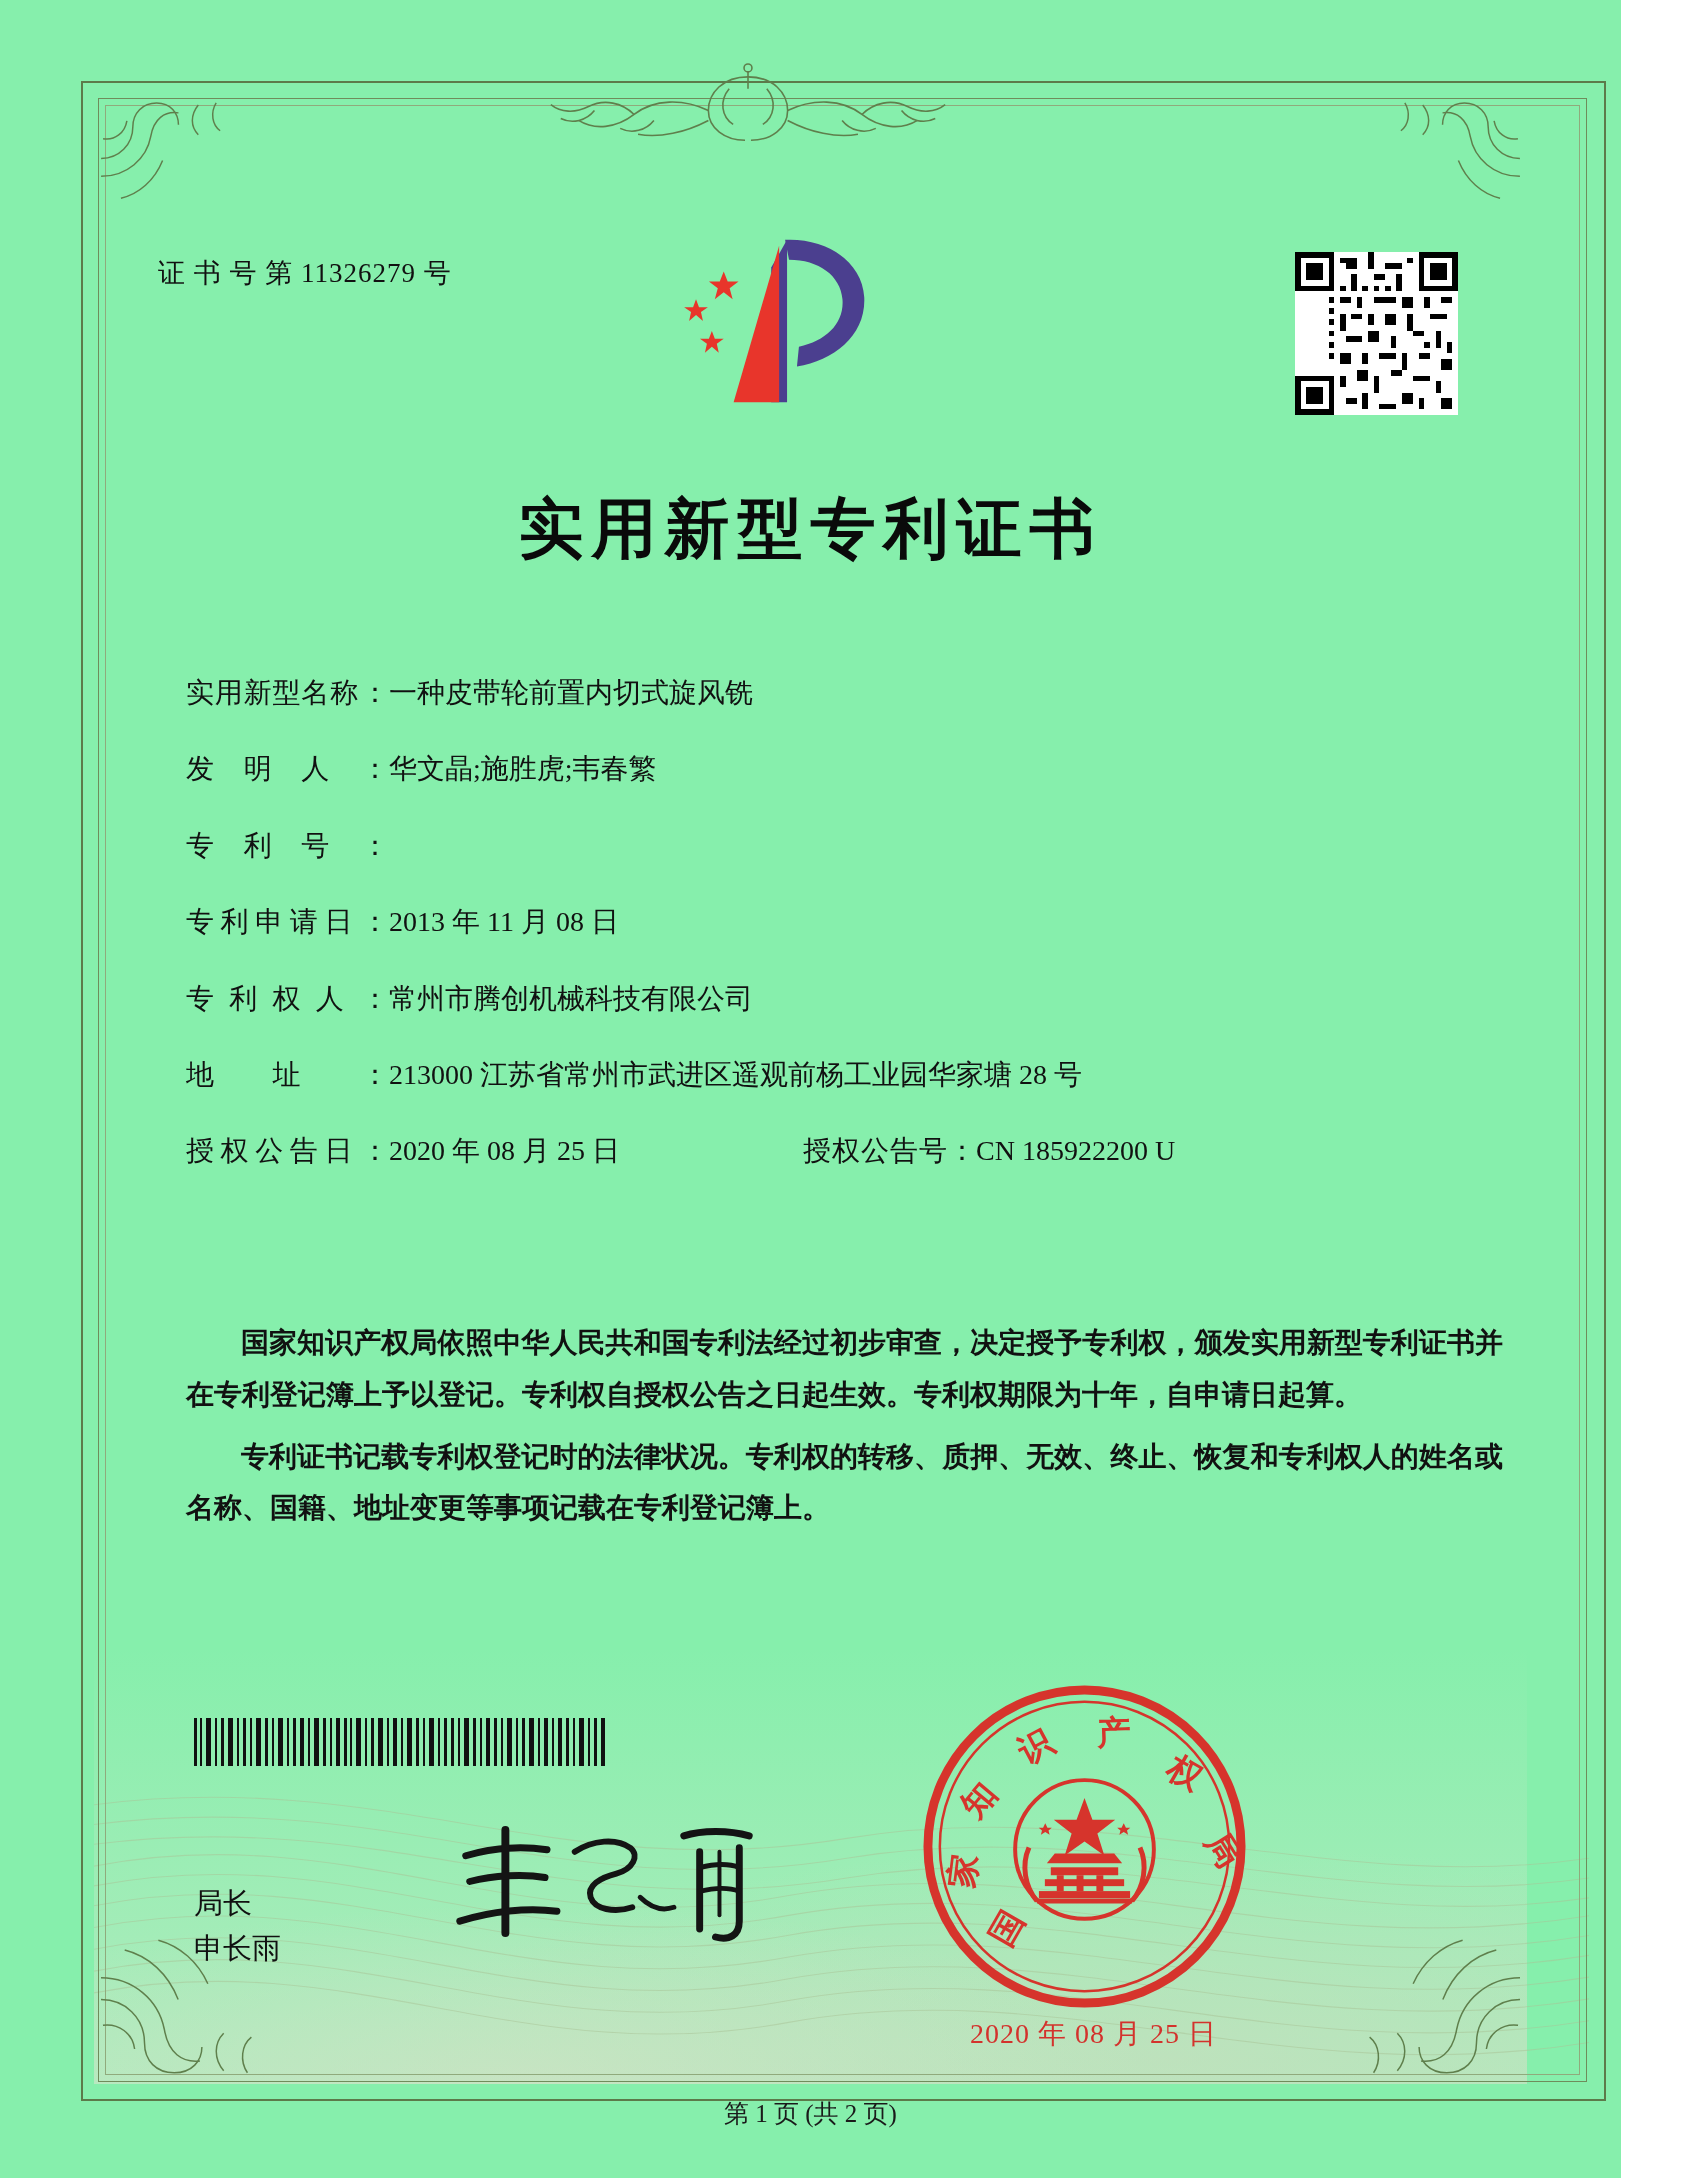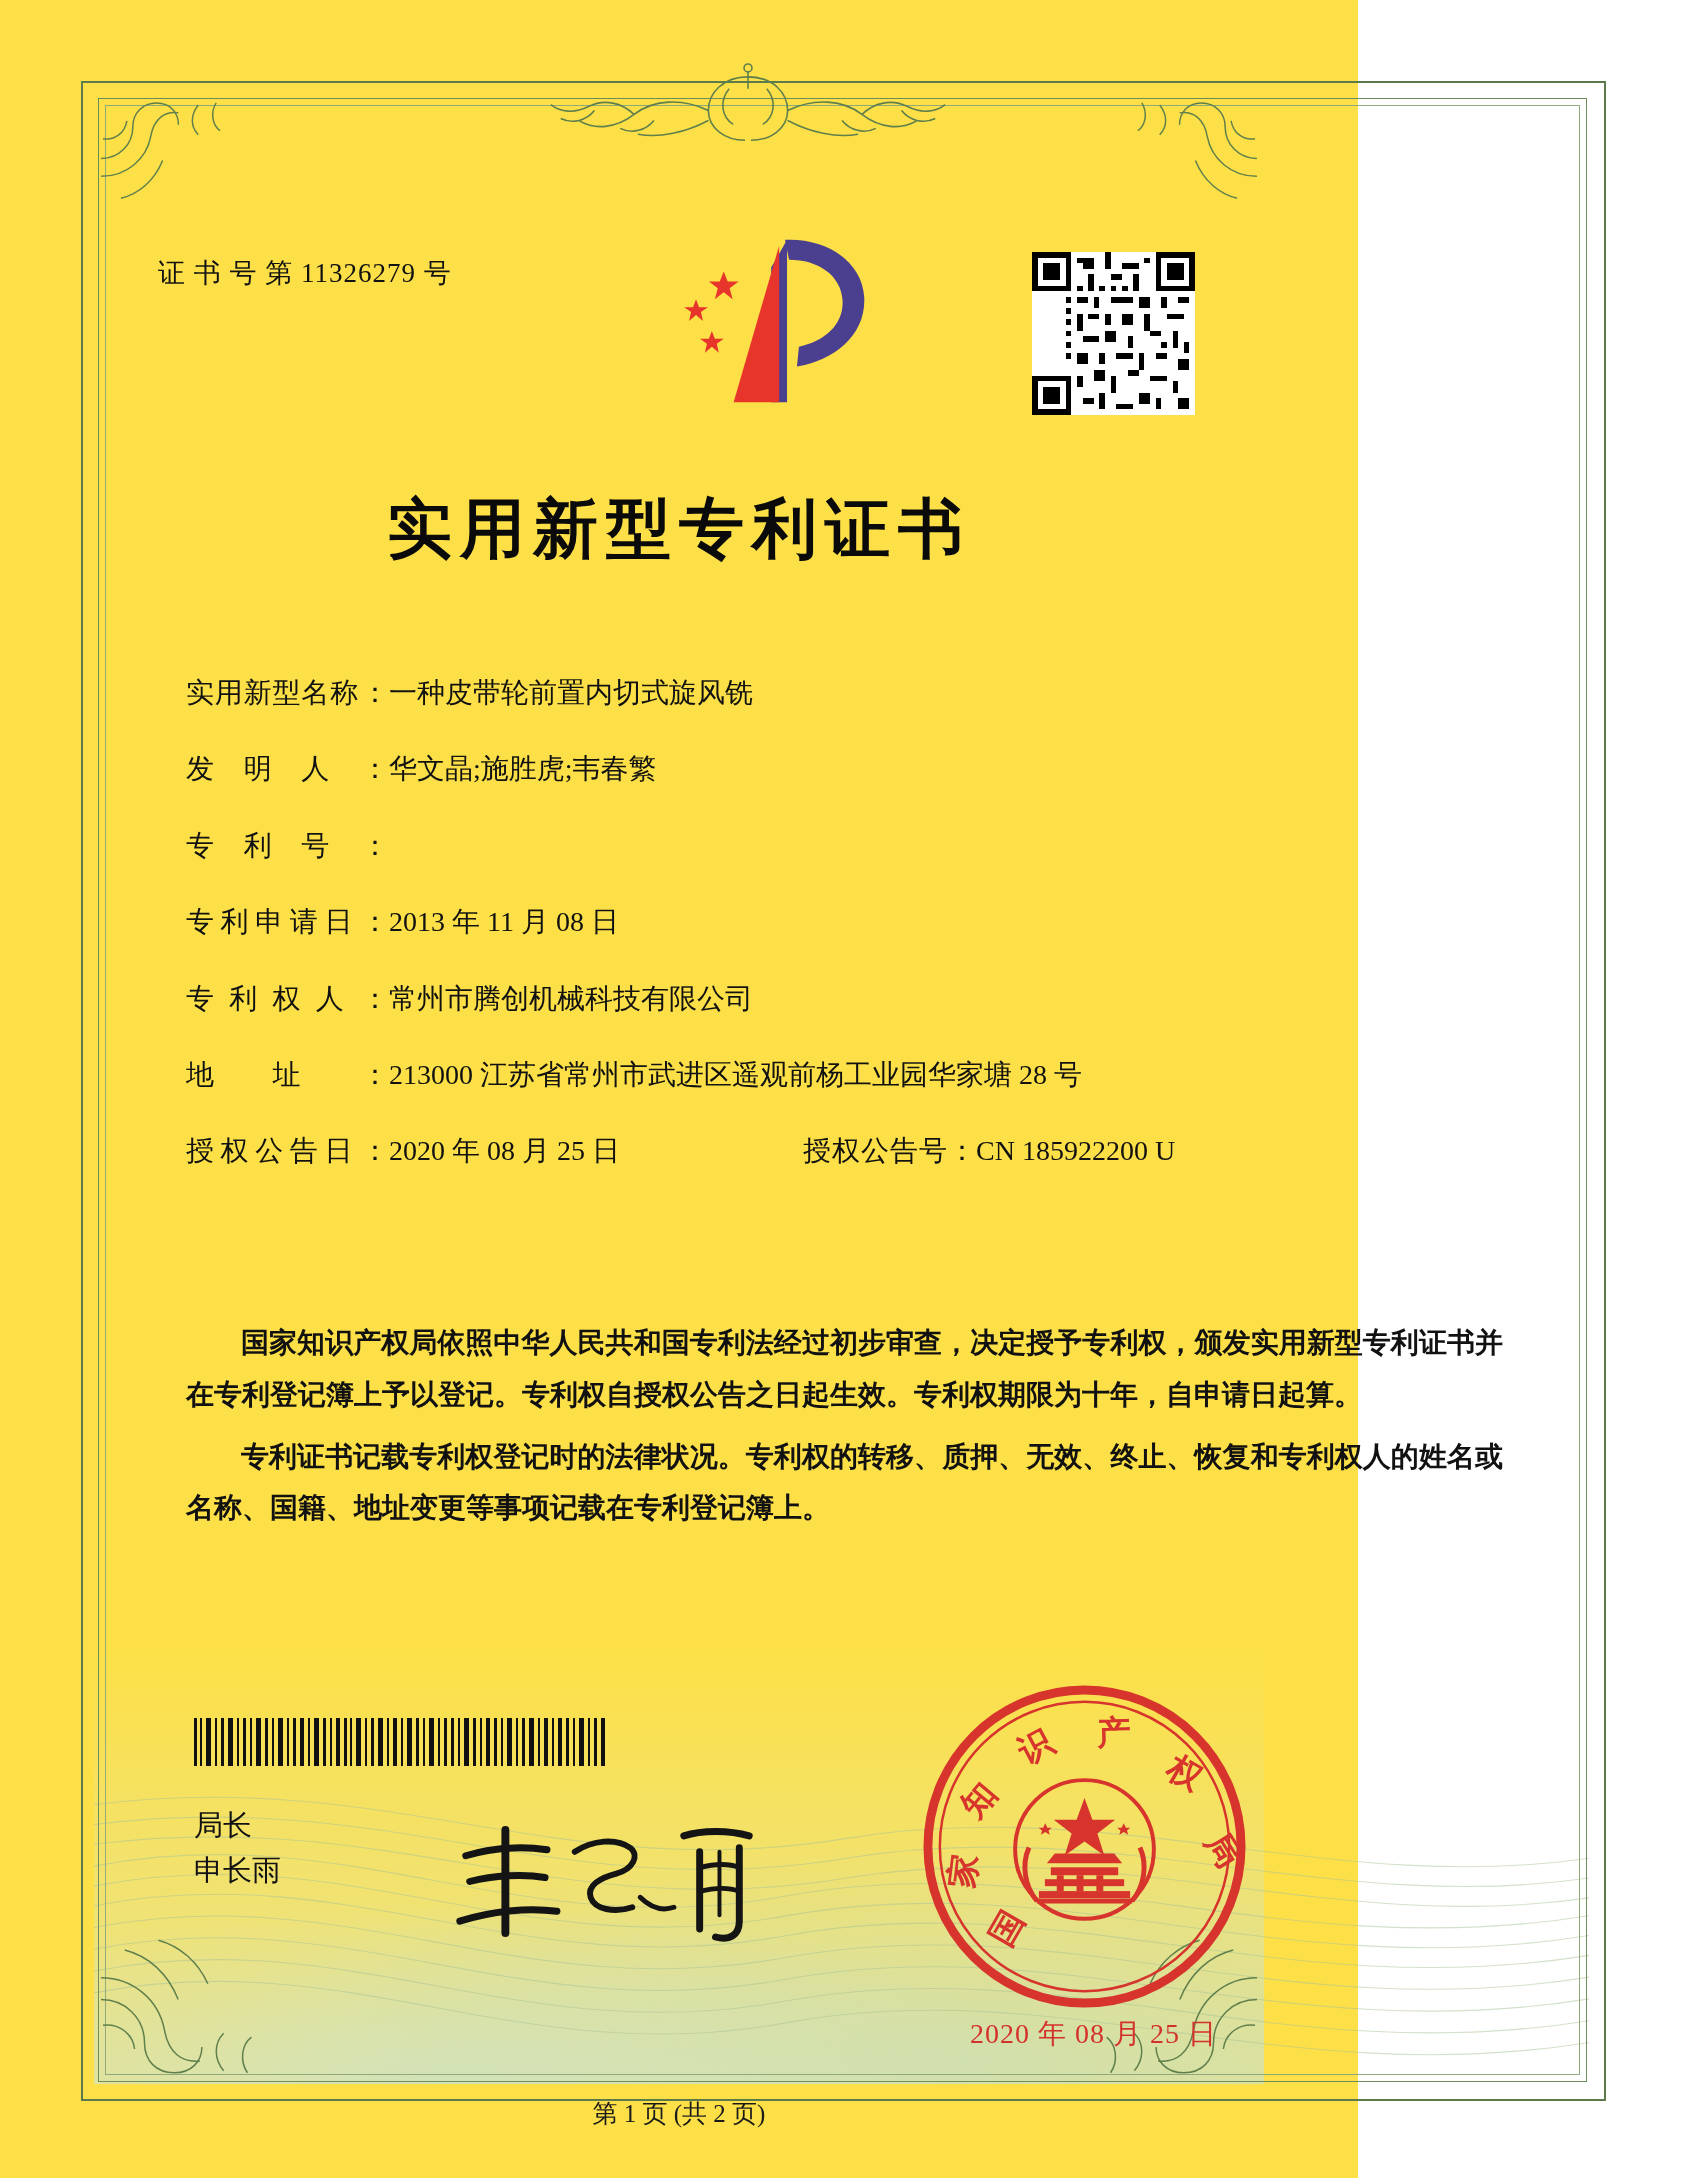--- a/index.html
+++ b/index.html
@@ -12,23 +12,23 @@
     height: 2178px;
     font-family: "Liberation Serif", serif;
     position: relative;
     overflow: hidden;
   }
 
   
   .page {
     position: absolute;
     left: 0; top: 0;
-    width: 1358px;
+    width: 1621px;
     height: 2178px;
-    background: #fde047;
+    background: #86efac;
   }
 
   
   .wave-wash {
     position: absolute;
     left: 94px;
     right: 94px;
     bottom: 94px;
     height: 515px;
     background:
@@ -192,21 +192,21 @@
     left: 194px;
     top: 1718px;
     width: 416px;
     height: 48px;
   }
 
   
   .sig-label {
     position: absolute;
     left: 194px;
-    top: 1803px;
+    top: 1881px;
     font-size: 29px;
     color: #111;
     line-height: 1.55;
   }
   .sig-script {
     position: absolute;
     left: 436px;
     top: 1812px;
     width: 337px;
     height: 139px;

